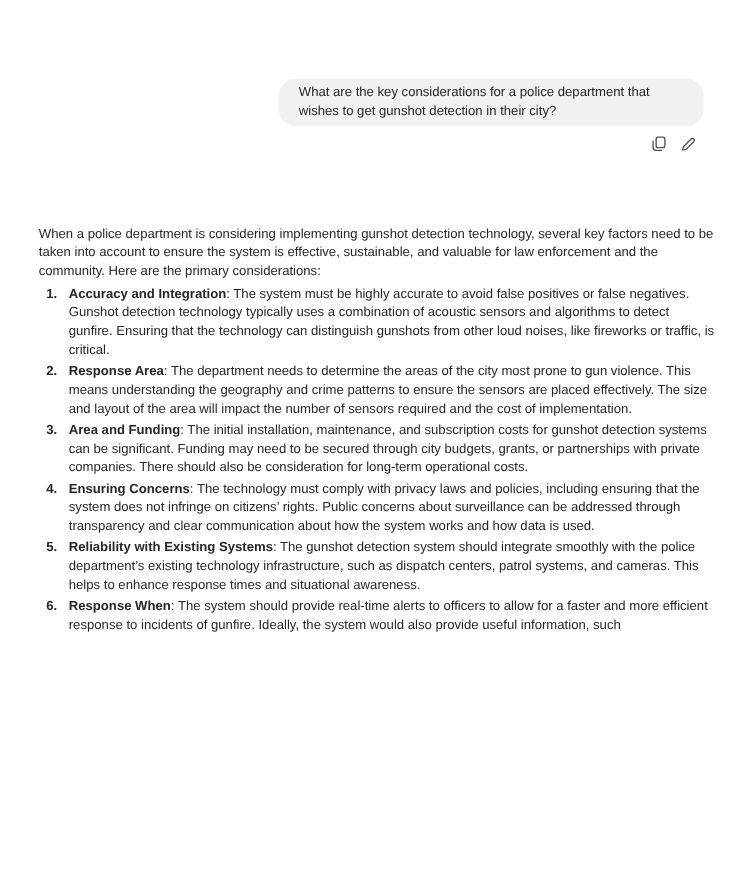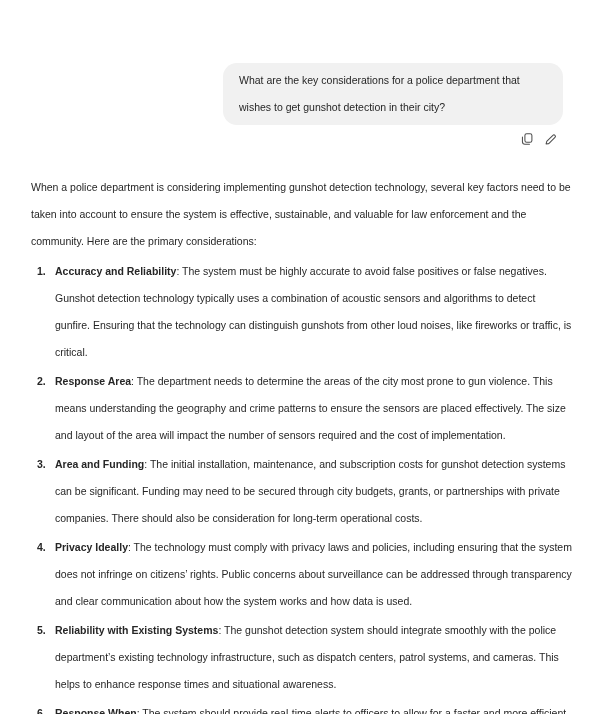--- a/index.html
+++ b/index.html
@@ -6,21 +6,21 @@
   html, body { background: #ffffff; }
   .page {
     position: relative;
     width: 603px;
     height: 714px;
     overflow: hidden;
     background: #ffffff;
     padding: 63px 31px 0 31px;
     font-family: "Liberation Sans", sans-serif;
     font-size: 10.5px;
-    line-height: 27px;
+    line-height: 15px;
     color: #262626;
   }
   .user-row {
     display: flex;
     justify-content: flex-end;
   }
   .bubble {
     background: #f1f1f1;
     border-radius: 14px;
     padding: 4px 16px;
@@ -43,21 +43,21 @@
     border: none;
     background: transparent;
     padding: 0;
     color: #4f4f4f;
     cursor: pointer;
     display: inline-flex;
     align-items: center;
     justify-content: center;
   }
   .icon-btn svg { display: block; }
-  .answer { margin-top: 28px; }
+  .answer { margin-top: 58px; }
   .answer p { margin: 0 0 3px 0; }
   .list { list-style: none; }
   .item {
     position: relative;
     padding-left: 24px;
     margin-bottom: 2px;
   }
   .num {
     position: absolute;
     left: 6px;
@@ -95,36 +95,36 @@
     </button>
   </div>
 
   <div class="answer">
     <p>When a police department is considering implementing gunshot detection technology, several key factors need to be taken into account to ensure the system is effective, sustainable, and valuable for law enforcement and the community. Here are the primary considerations:</p>
 
     <div class="list">
 
       <div class="item">
         <span class="num">1.</span>
-        <span class="title">Accuracy and Reliability</span><span>: The system must be highly accurate to avoid false positives or false negatives. Gunshot detection technology typically uses a combination of acoustic sensors and algorithms to detect gunfire. Ensuring that the technology can distinguish gunshots from other loud noises, like fireworks or traffic, is critical.</span>
+        <span class="title">Accuracy and Integration</span><span>: The system must be highly accurate to avoid false positives or false negatives. Gunshot detection technology typically uses a combination of acoustic sensors and algorithms to detect gunfire. Ensuring that the technology can distinguish gunshots from other loud noises, like fireworks or traffic, is critical.</span>
       </div>
 
       <div class="item">
         <span class="num">2.</span>
         <span class="title">Response Area</span><span>: The department needs to determine the areas of the city most prone to gun violence. This means understanding the geography and crime patterns to ensure the sensors are placed effectively. The size and layout of the area will impact the number of sensors required and the cost of implementation.</span>
       </div>
 
       <div class="item">
         <span class="num">3.</span>
         <span class="title">Area and Funding</span><span>: The initial installation, maintenance, and subscription costs for gunshot detection systems can be significant. Funding may need to be secured through city budgets, grants, or partnerships with private companies. There should also be consideration for long-term operational costs.</span>
       </div>
 
       <div class="item">
         <span class="num">4.</span>
-        <span class="title">Privacy Ideally</span><span>: The technology must comply with privacy laws and policies, including ensuring that the system does not infringe on citizens’ rights. Public concerns about surveillance can be addressed through transparency and clear communication about how the system works and how data is used.</span>
+        <span class="title">Ensuring Concerns</span><span>: The technology must comply with privacy laws and policies, including ensuring that the system does not infringe on citizens’ rights. Public concerns about surveillance can be addressed through transparency and clear communication about how the system works and how data is used.</span>
       </div>
 
       <div class="item">
         <span class="num">5.</span>
         <span class="title">Reliability with Existing Systems</span><span>: The gunshot detection system should integrate smoothly with the police department’s existing technology infrastructure, such as dispatch centers, patrol systems, and cameras. This helps to enhance response times and situational awareness.</span>
       </div>
 
       <div class="item">
         <span class="num">6.</span>
         <span class="title">Response When</span><span>: The system should provide real-time alerts to officers to allow for a faster and more efficient response to incidents of gunfire. Ideally, the system would also provide useful information, such</span>

